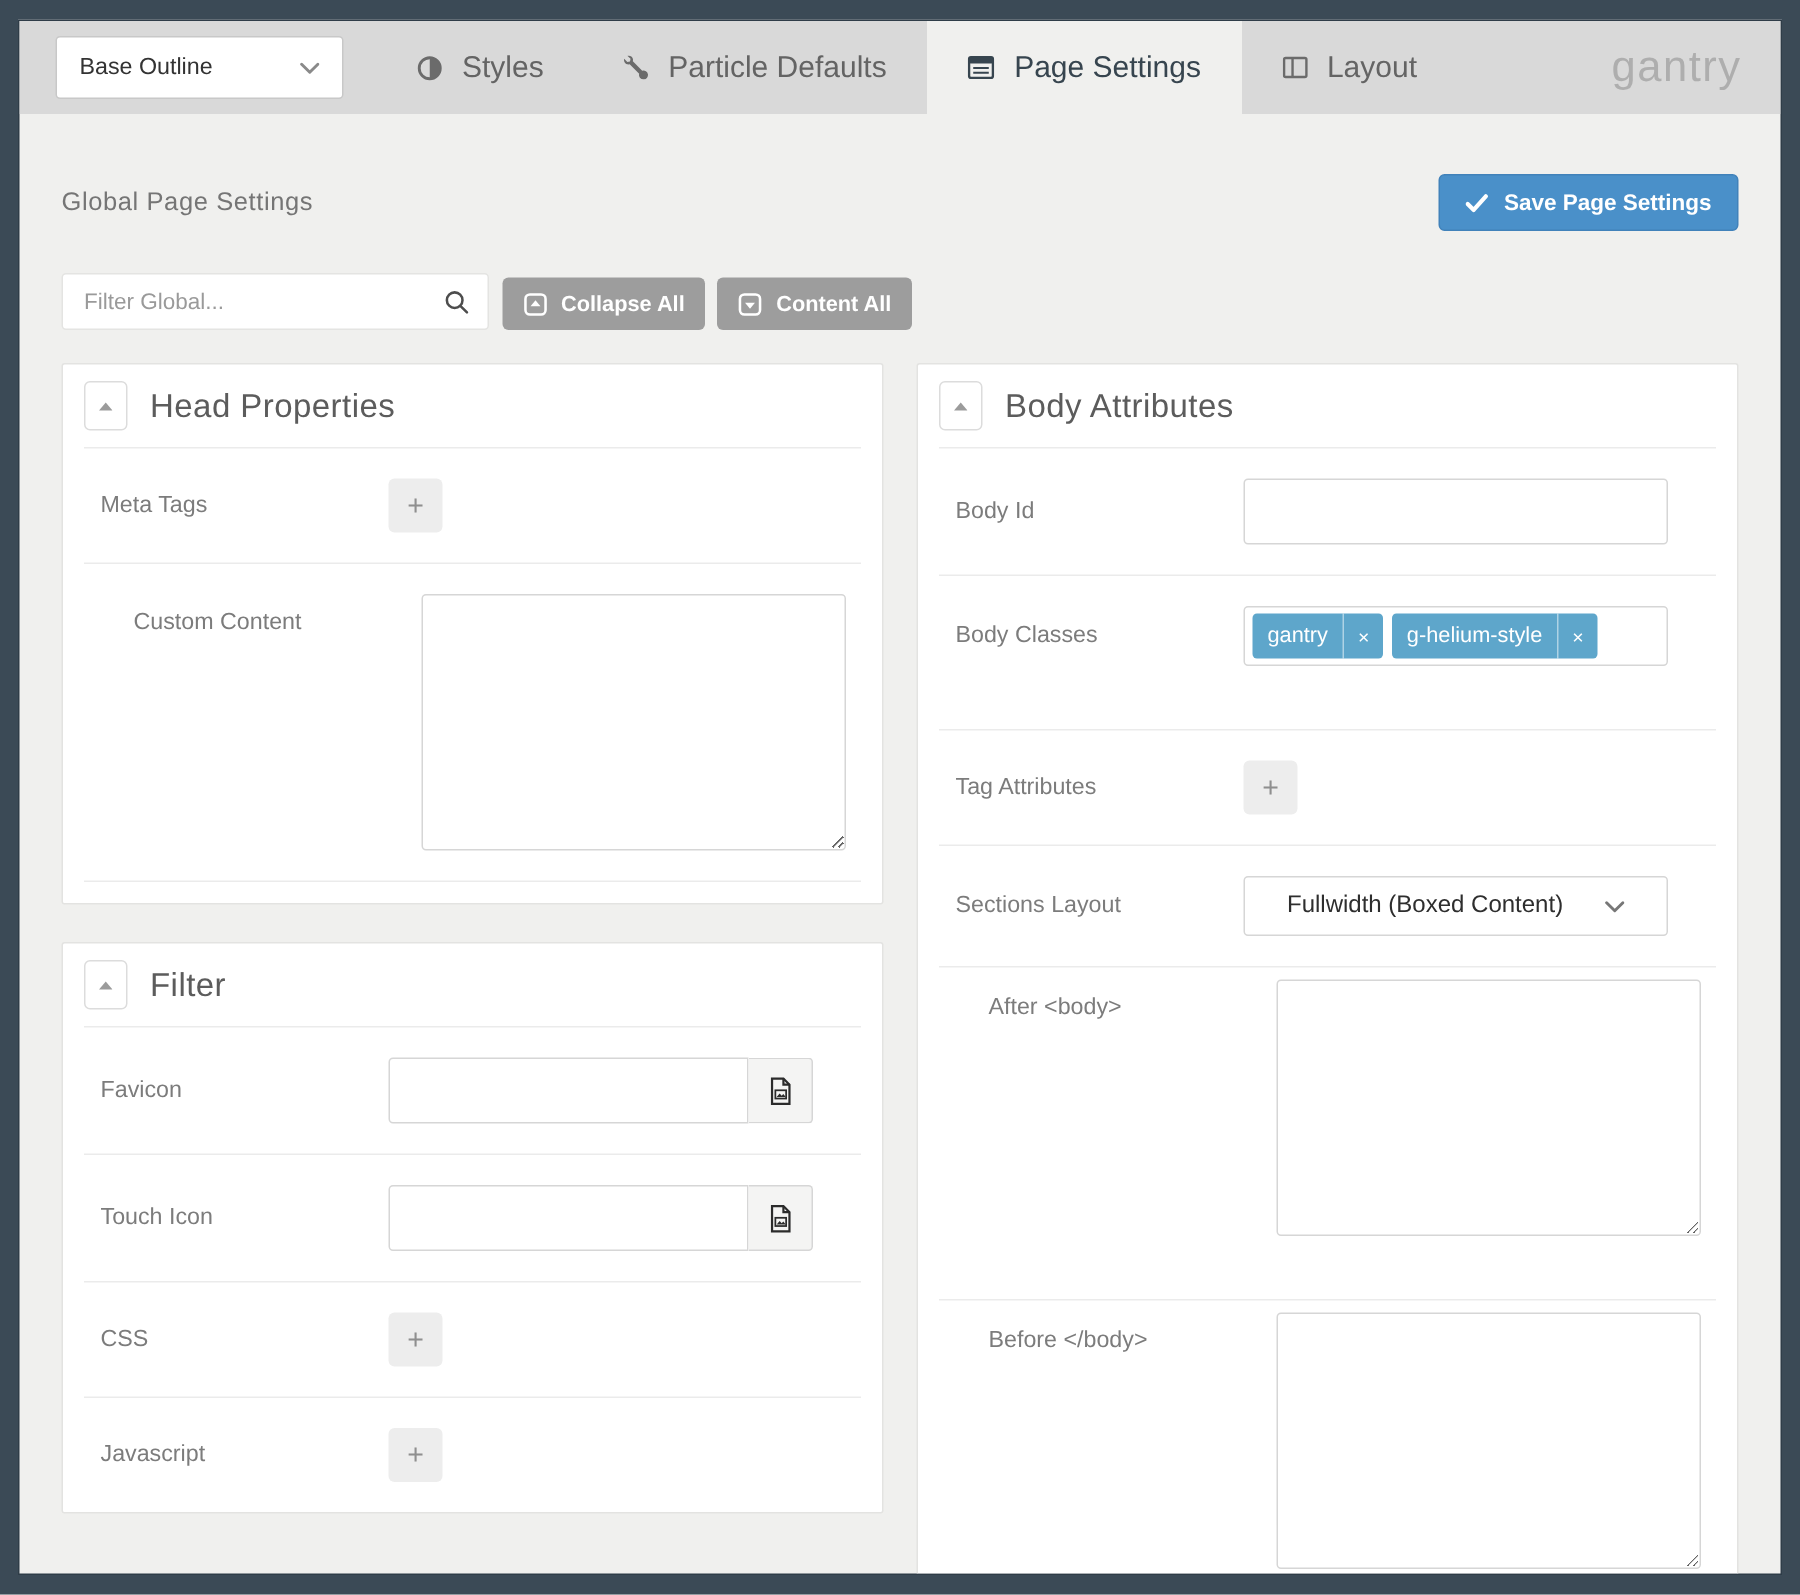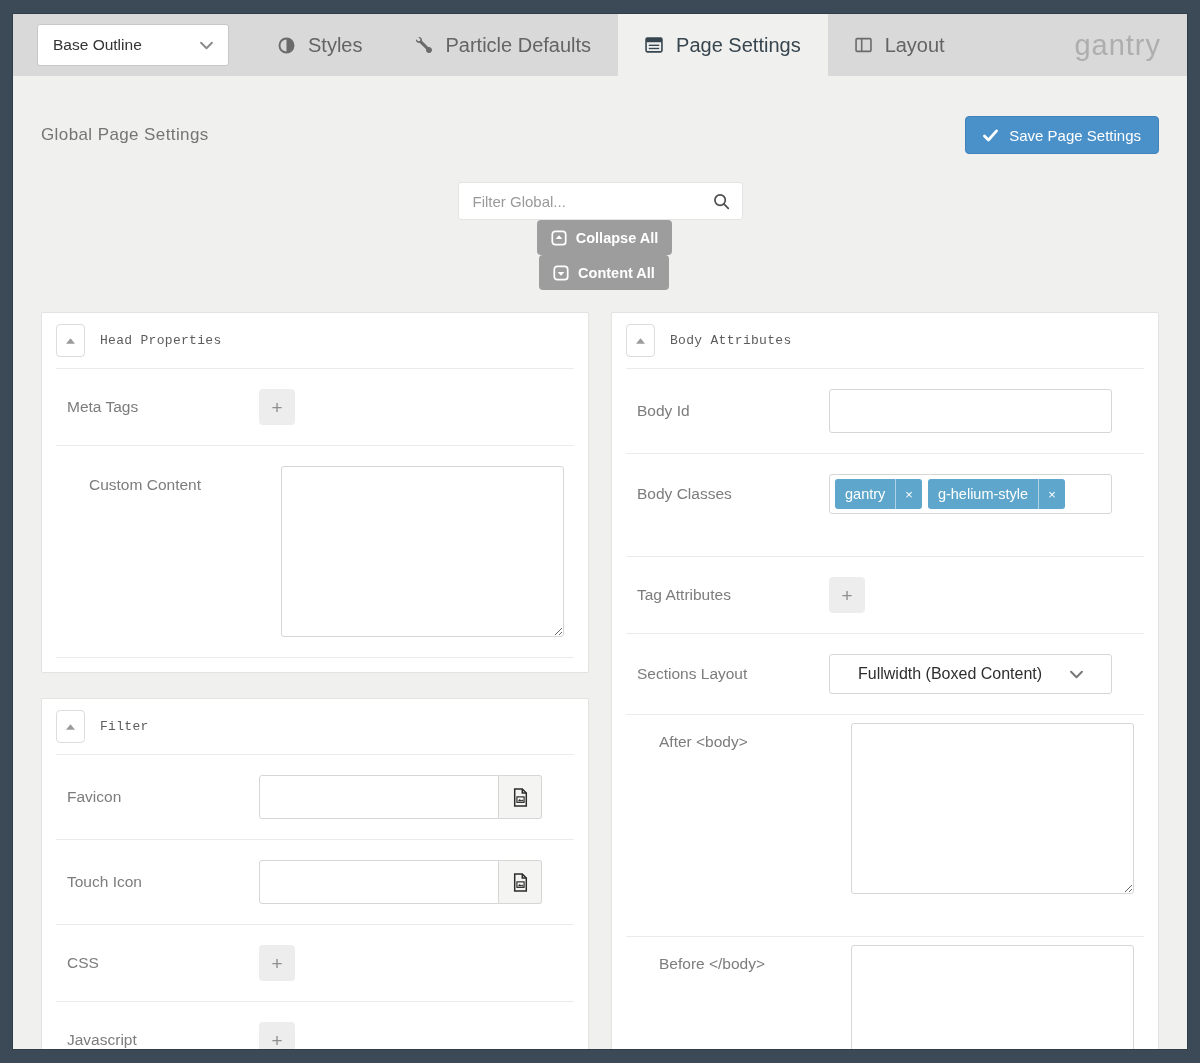--- a/index.html
+++ b/index.html
@@ -47,25 +47,25 @@
   
   .content { flex:1; padding:0 28px; overflow:hidden; }
   .page-head {
     margin-top:40px;
     display:flex; align-items:center; justify-content:space-between;
   }
   .page-title { font-size:17px; color:#757575; font-weight:500; letter-spacing:.4px; }
   .btn-save {
     height:38px; padding:0 17px;
     background:#4a90c9; border:1px solid #4182ba; border-radius:4px;
-    color:#fff; font-size:15px; font-weight:normal;
+    color:#fff; font-size:15px; font-weight:bold;
     display:flex; align-items:center; gap:11px; cursor:pointer;
     font-family:"Liberation Sans", sans-serif;
   }
-  .filter-row { margin-top:28px; display:flex; align-items:center;flex-direction:column; }
+  .filter-row { margin-top:28px; display:flex; align-items:flex-end; }
   .filter-box {
     width:285px; height:38px; background:#fff;
     border:1px solid #e4e4e2; border-radius:3px;
     display:flex; align-items:center; padding:0 12px 0 14px;
   }
   .filter-box input {
     flex:1; border:none; outline:none; font-size:15px; color:#444;
     font-family:"Liberation Sans", sans-serif; background:transparent;
   }
   .filter-box input::placeholder { color:#9a9a9a; }
@@ -88,21 +88,21 @@
   .panel-header {
     display:flex; align-items:center; gap:15px;
     padding:11px 14px;
   }
   .panel-toggle {
     width:29px; height:33px;
     background:#fff; border:1px solid #dcdcdc; border-radius:4px;
     display:flex; align-items:center; justify-content:center; cursor:pointer;
     color:#9b9b9b;
   }
-  .panel-title { font-size:13px; color:#5c5c5c; letter-spacing:.3px;font-family:Liberation Mono, monospace; }
+  .panel-title { font-size:22px; color:#5c5c5c; letter-spacing:.3px; }
   .hr { height:1px; background:#ebebeb; margin:0 14px; }
   .row {
     display:flex; align-items:center;
     padding:20px 14px 20px 25px;
   }
   .row.top { align-items:flex-start;padding-left:47px; }
   .row.top .row-label { margin-top:10px; }
   .row-label { width:192px; flex:0 0 192px; font-size:15.5px; color:#7c7c7c; }
   .btn-plus {
     width:36px; height:36px;

